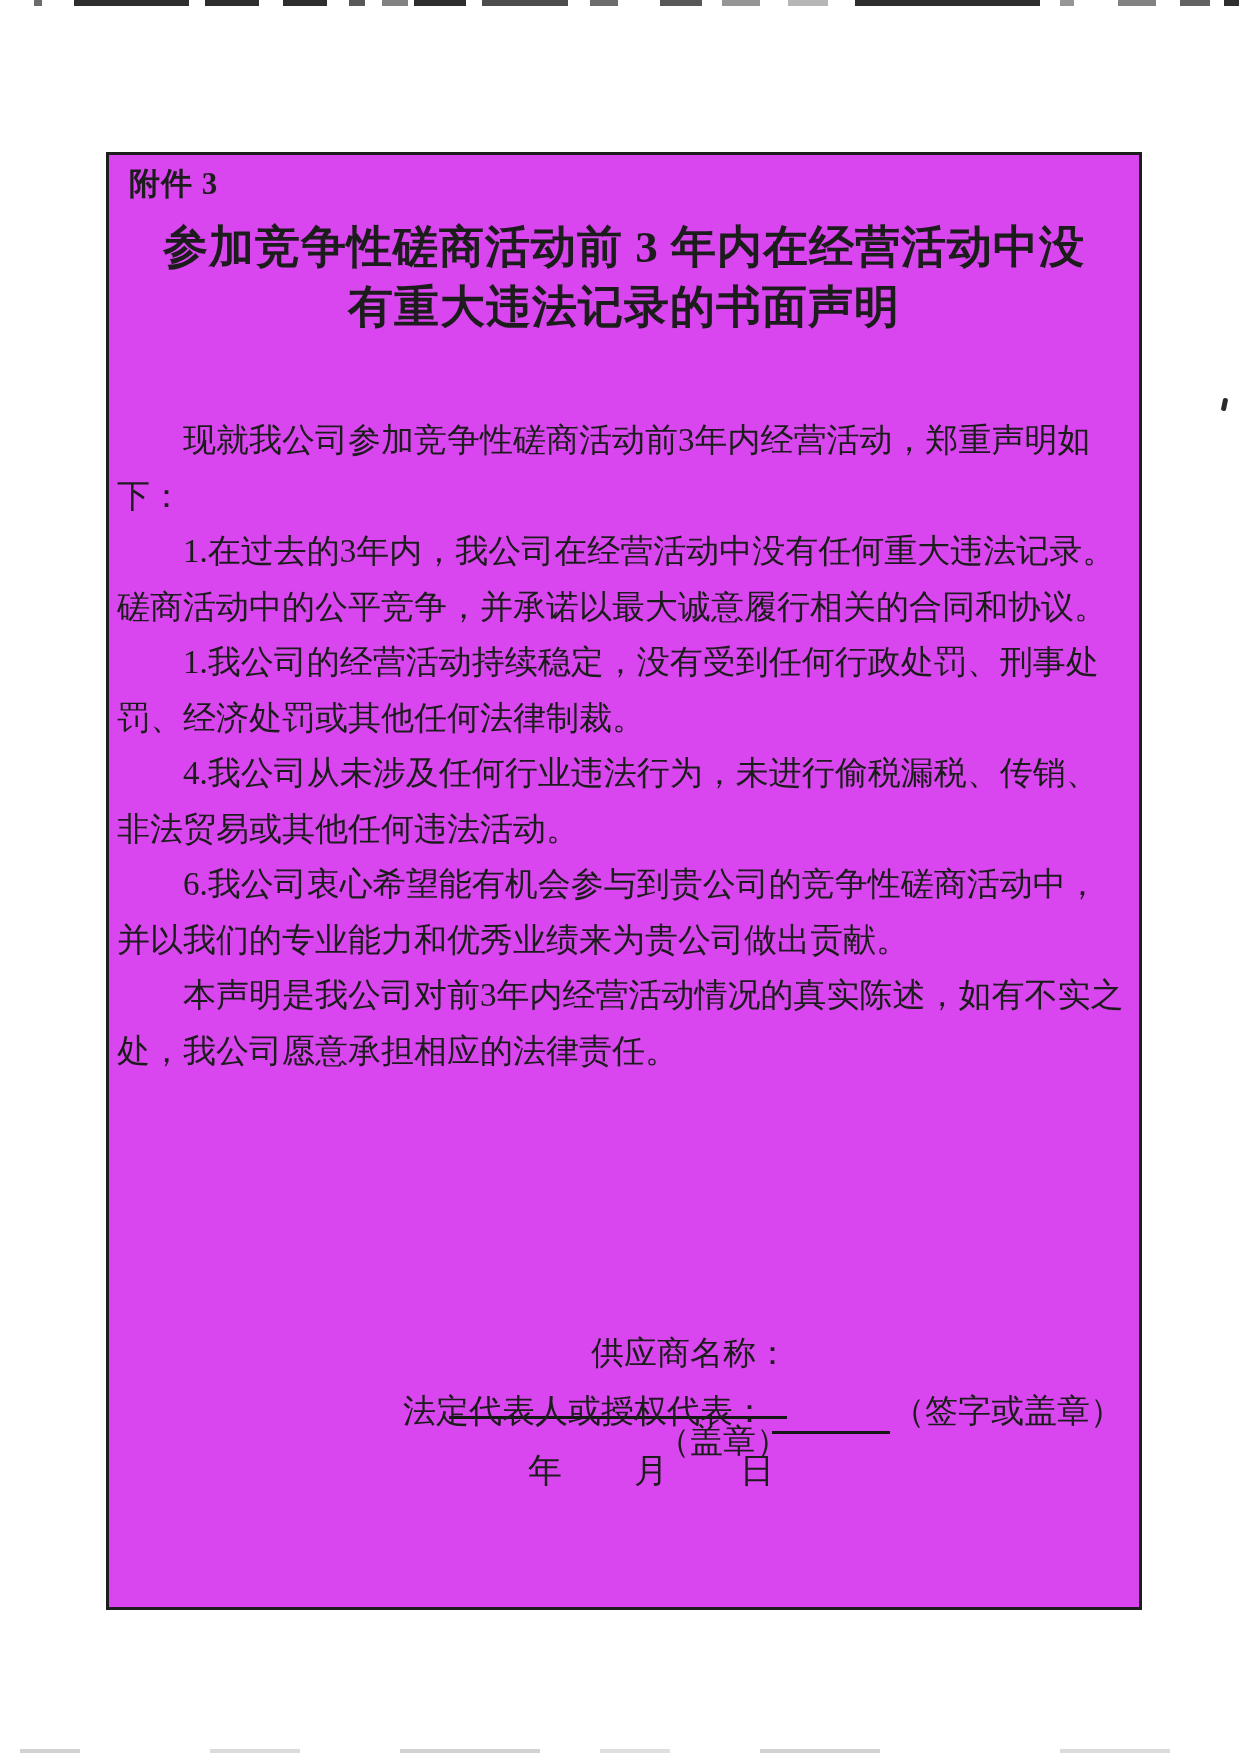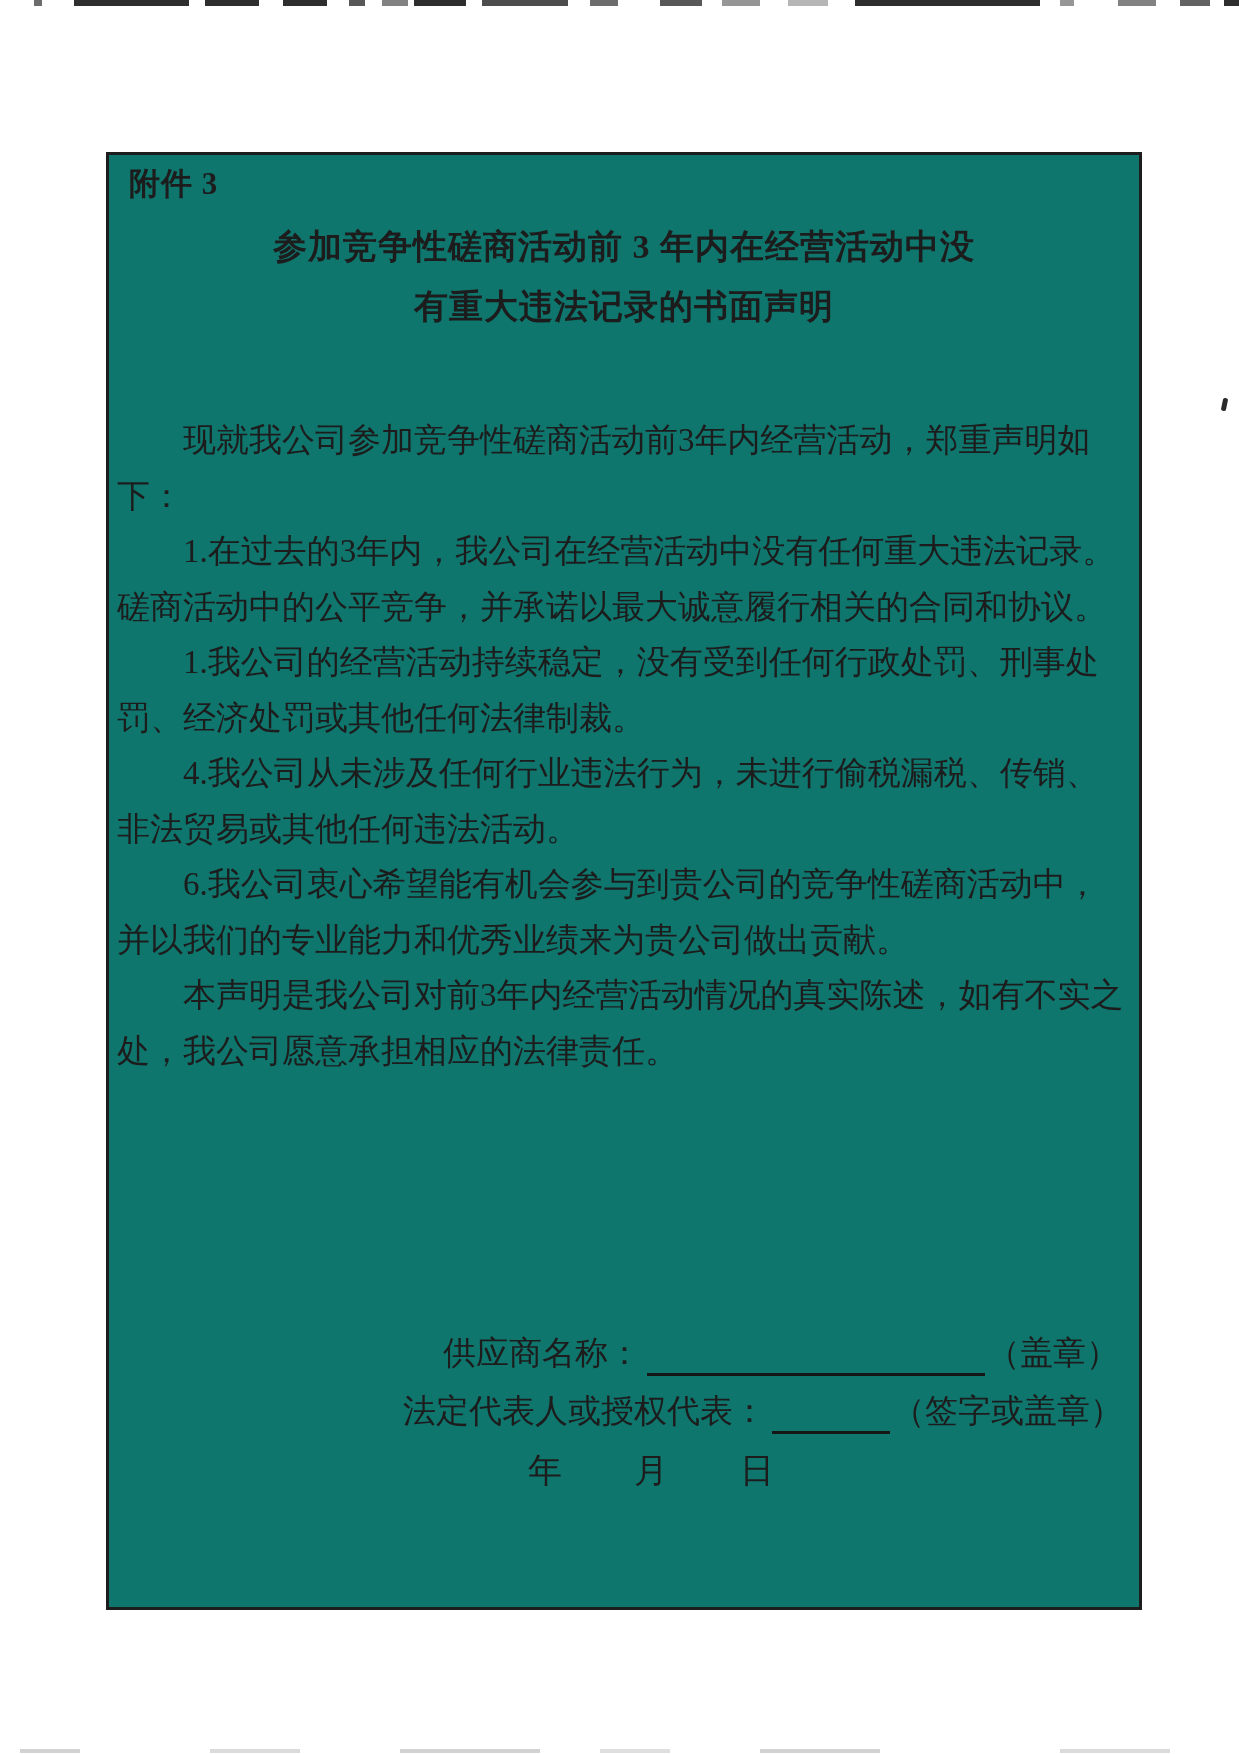--- a/index.html
+++ b/index.html
@@ -13,40 +13,40 @@
   .scan-strip-top .seg{position:absolute;top:0;height:6px;background:#2e2e2e;}
   .scan-strip-bottom{position:absolute;top:1747px;left:0;width:1239px;height:7px;}
   .scan-strip-bottom .seg{position:absolute;top:2px;height:4px;background:#d2d2d2;}
   .scan-speck{
     position:absolute;left:1222px;top:398px;width:5px;height:13px;
     background:#2b2b2b;transform:rotate(12deg);border-radius:2px;
   }
   
   .frame{
     position:absolute;left:106px;top:152px;width:1036px;height:1458px;
-    border:3px solid #1d1d1d;box-sizing:border-box;background:#0f766e;padding-left:31px;
+    border:3px solid #1d1d1d;box-sizing:border-box;background:#d946ef;padding-left:31px;
   }
   .attachment-label{
     position:absolute;left:20px;top:8px;
     font-size:31px;font-weight:600;letter-spacing:1px;white-space:nowrap;
   }
   .doc-title{
     position:absolute;left:0;top:62px;width:100%;text-align:center;
-    font-size:34px;font-weight:700;line-height:60px;letter-spacing:1px;
+    font-size:45px;font-weight:700;line-height:60px;letter-spacing:1px;
   }
   .doc-title .t-line{white-space:nowrap;}
   .doc-body{
     position:absolute;left:8px;top:258px;width:1022px;
     font-size:33px;line-height:55.5px;
   }
   .doc-body .b-line{white-space:nowrap;}
   .doc-body .indent{padding-left:66px;}
   
   .sig-line{position:absolute;display:flex;align-items:flex-end;font-size:33px;white-space:nowrap;}
-  .sig-supplier{left:334px;top:1176px;}
+  .sig-supplier{left:334px;top:1176px;flex-direction:column;}
   .sig-representative{left:294px;top:1234px;}
   .sig-date{left:419px;top:1293px;display:flex;gap:72px;font-size:34px;position:absolute;white-space:nowrap;}
   .blank-underline{
     display:inline-block;border-bottom:3px solid #161616;
     height:40px;margin:0 2px 0 6px;
   }
   .blank-underline.supplier{width:338px;}
   .blank-underline.rep{width:118px;}
 </style>
 </head>

